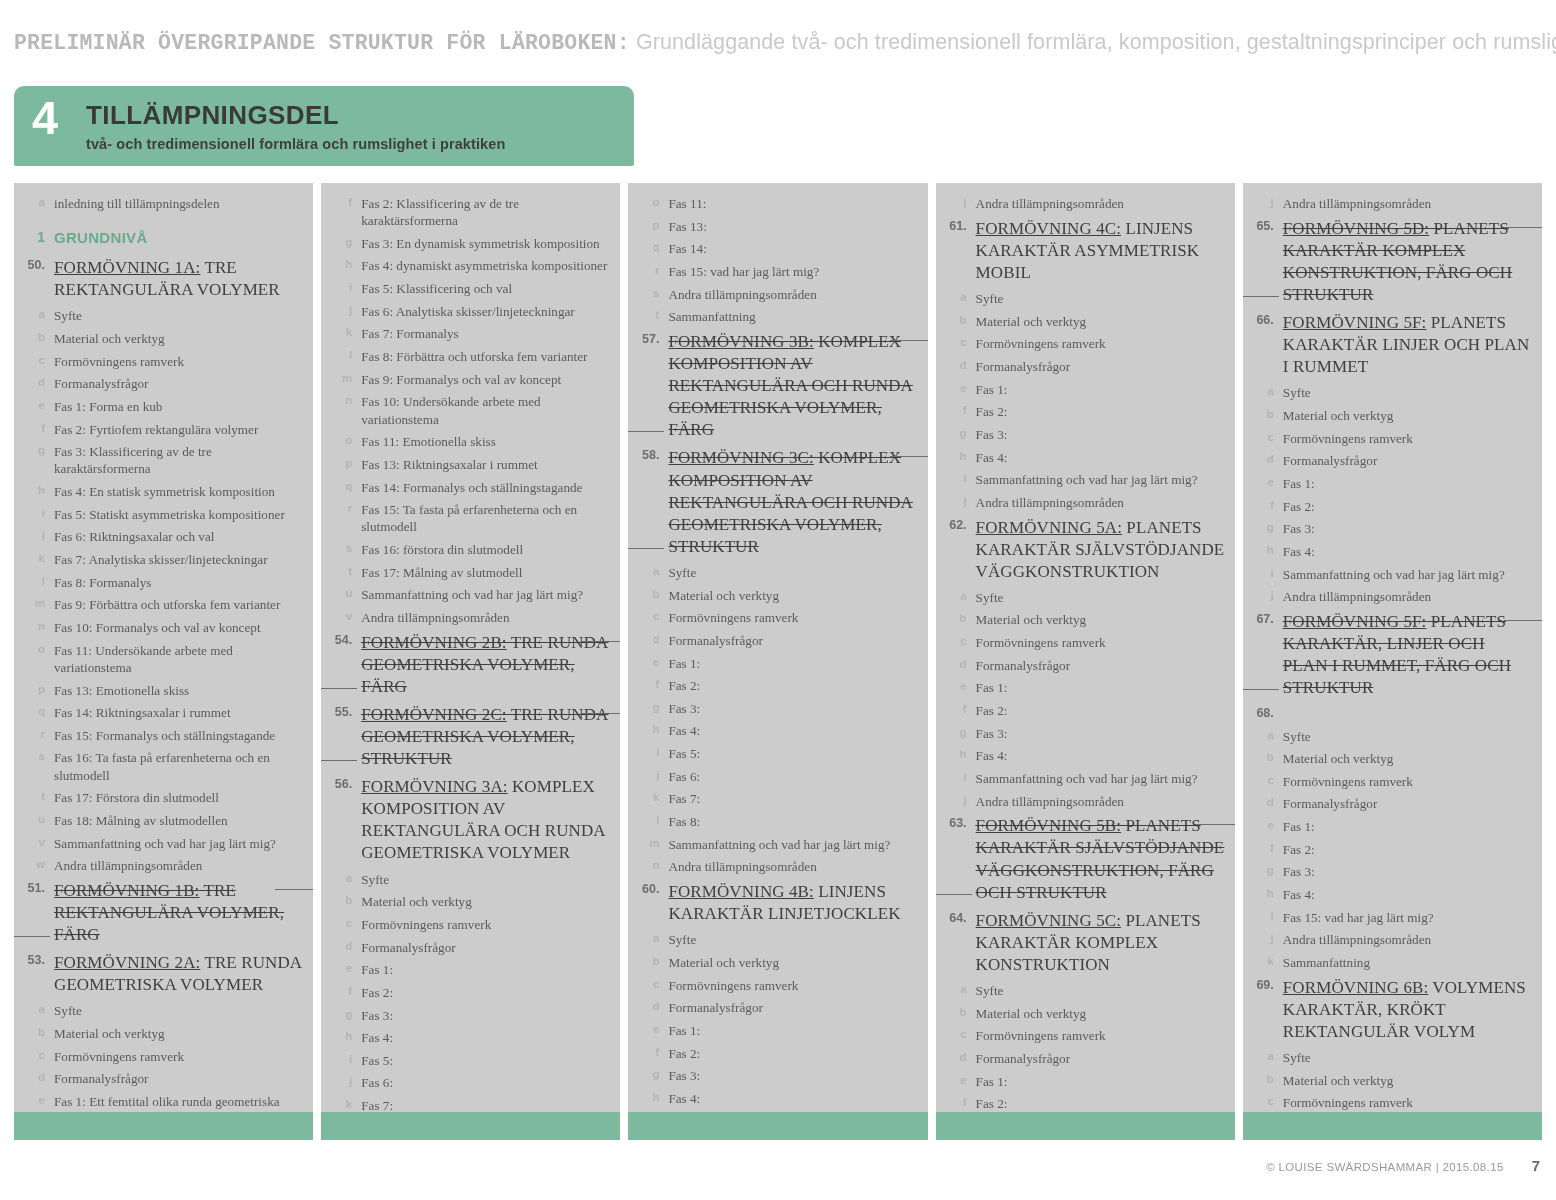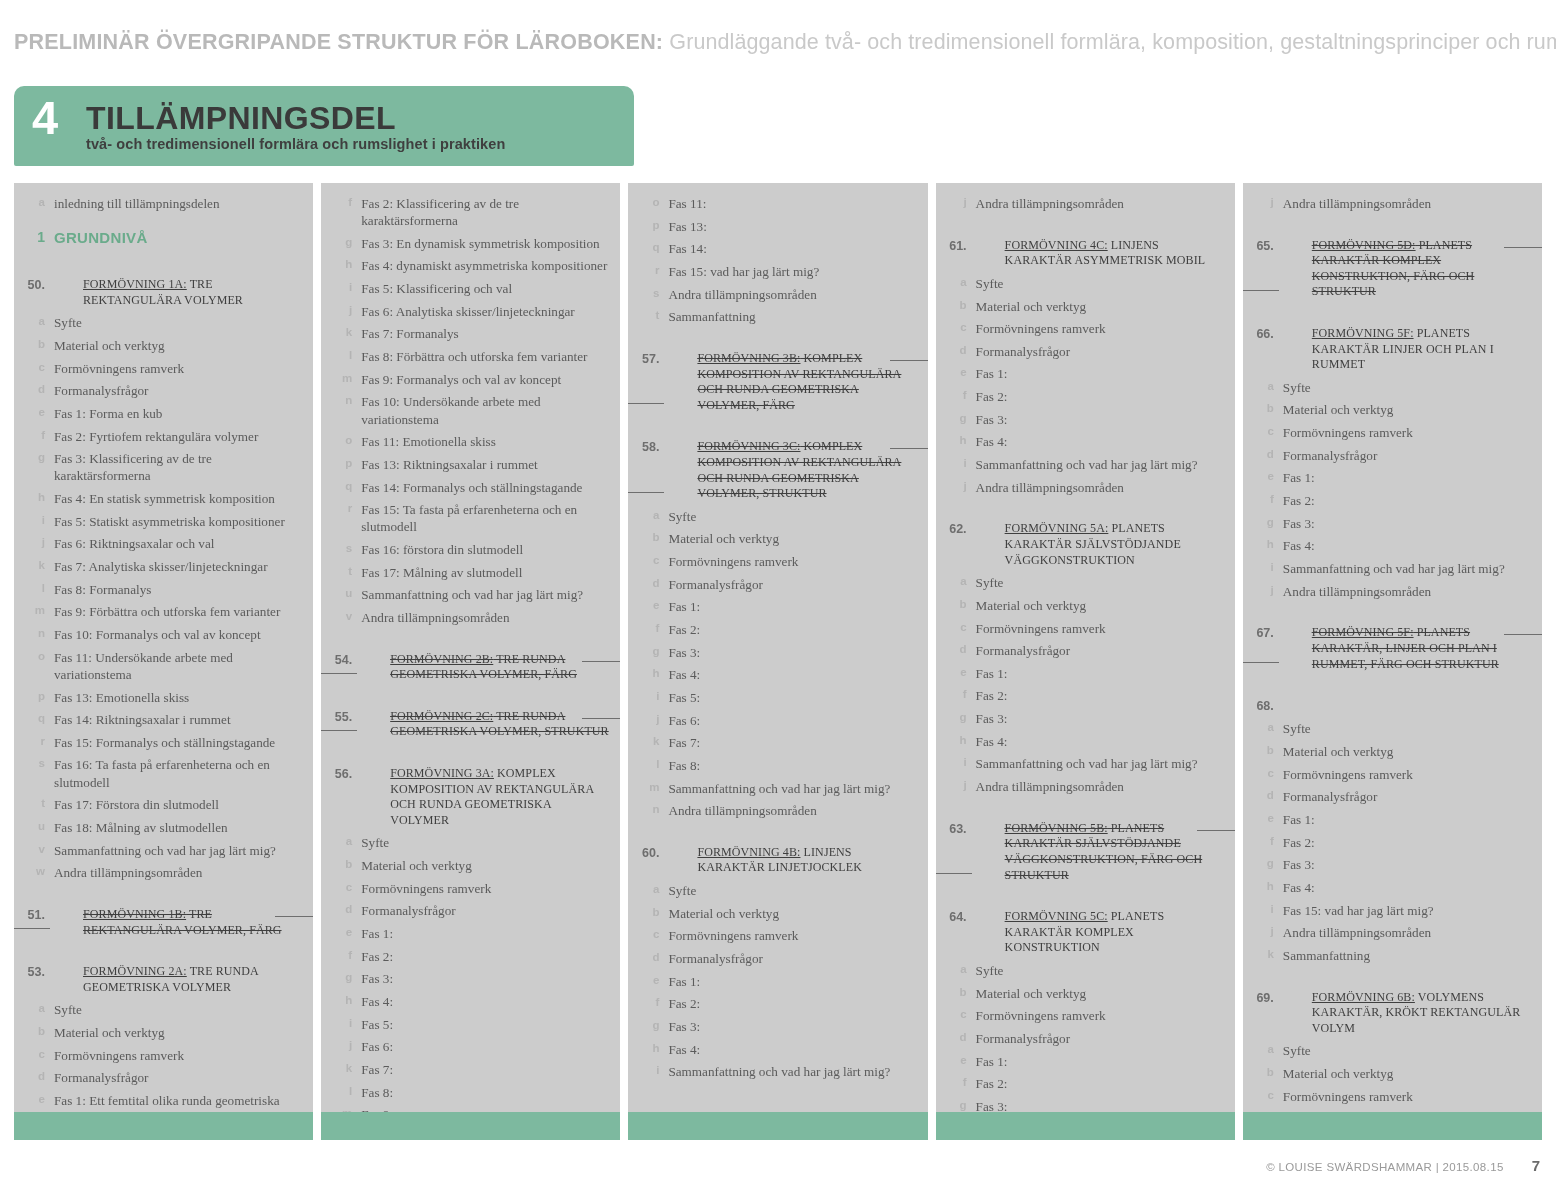--- a/index.html
+++ b/index.html
@@ -11,21 +11,21 @@
     overflow:hidden;
   }
   .page { position:relative; width:1556px; height:1200px; }
 
   
   .doc-header {
     position:absolute; left:14px; top:30px; right:14px; height:34px;
     white-space:nowrap;
   }
   .doc-header .ttl-strong {
-    font-family:Liberation Sans, sans-serif;
+    font-family:Liberation Mono, monospace;
     font-weight:700; font-size:21.5px; letter-spacing:.2px;
     color:#b9b9b9;
   }
   .doc-header .ttl-rest {
     font-family:"Liberation Sans", sans-serif;
     font-weight:400; font-size:21.5px; letter-spacing:.1px;
     color:#c9c9c9;
   }
 
   
@@ -35,21 +35,21 @@
     border-top-left-radius:10px; border-top-right-radius:10px;
     border-bottom-left-radius:2px; border-bottom-right-radius:2px;
   }
   .banner-num {
     position:absolute; left:18px; top:8px;
     font-weight:700; font-size:47px; color:#ffffff; line-height:1;
     font-family:"Liberation Sans", sans-serif;
   }
   .banner-title {
     position:absolute; left:72px; top:16px;
-    font-weight:700; font-size:32px; color:#3a3a3a; letter-spacing:.4px;
+    font-weight:700; font-size:26px; color:#3a3a3a; letter-spacing:.4px;
     line-height:1.05;
   }
   .banner-sub {
     position:absolute; left:72px; top:50px;
     font-weight:700; font-size:14.5px; color:#3f3f3f; letter-spacing:.1px;
   }
 
   
   .cols {
     position:absolute; left:14px; top:183px; right:14px; bottom:60px;
@@ -88,25 +88,25 @@
 
   
   .row.section { margin-top:10px; margin-bottom:10px; }
   .row.section .marker { color:#6aab8b; font-size:14px; font-weight:700; }
   .row.section .txt {
     font-family:"Liberation Sans", sans-serif;
     font-size:15px; font-weight:700; color:#6aab8b; letter-spacing:.3px;
   }
 
   
-  .row.exercise { margin-top:20px; margin-bottom:6px;gap:29px; }
+  .row.exercise { margin-top:0; margin-bottom:6px; }
   .row.exercise .marker { color:#6e6e6e; font-size:12.5px; font-weight:700; }
   .row.exercise .txt {
     font-family:"Liberation Serif", serif;
-    font-size:12px; color:#3f3f3f; letter-spacing:.1px;
+    font-size:17px; color:#3f3f3f; letter-spacing:.1px;
   }
   .row.exercise .code { text-decoration:underline; }
 
   
   .row.exercise.struck .txt { text-decoration:line-through; }
   .row.exercise.struck .txt .code { text-decoration:underline line-through; }
   .row.exercise.struck { position:relative; }
   .row.exercise.struck .strike-right {
     position:absolute; right:-12px; top:9px; width:40px; height:1px; background:#6e6e6e;
   }

